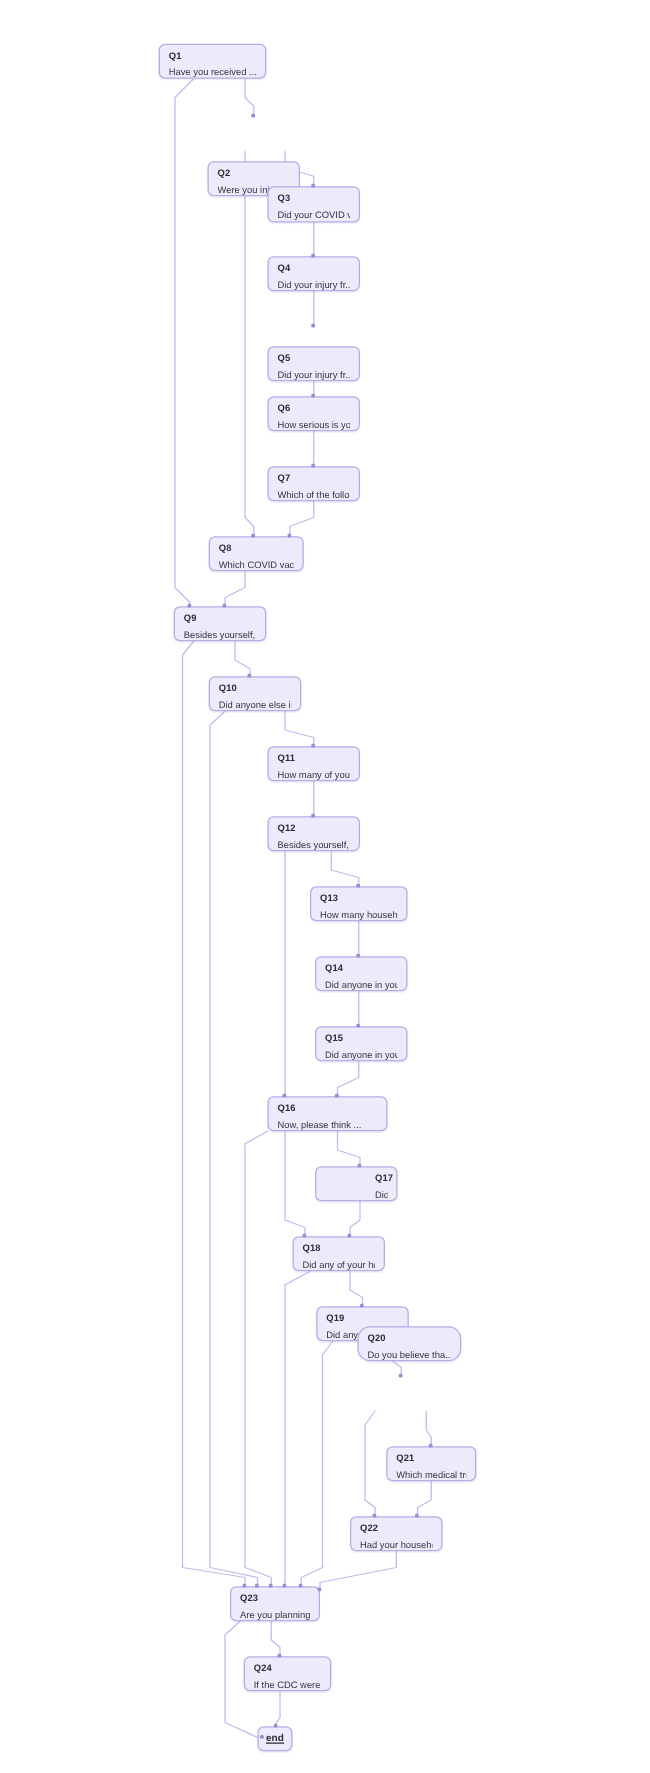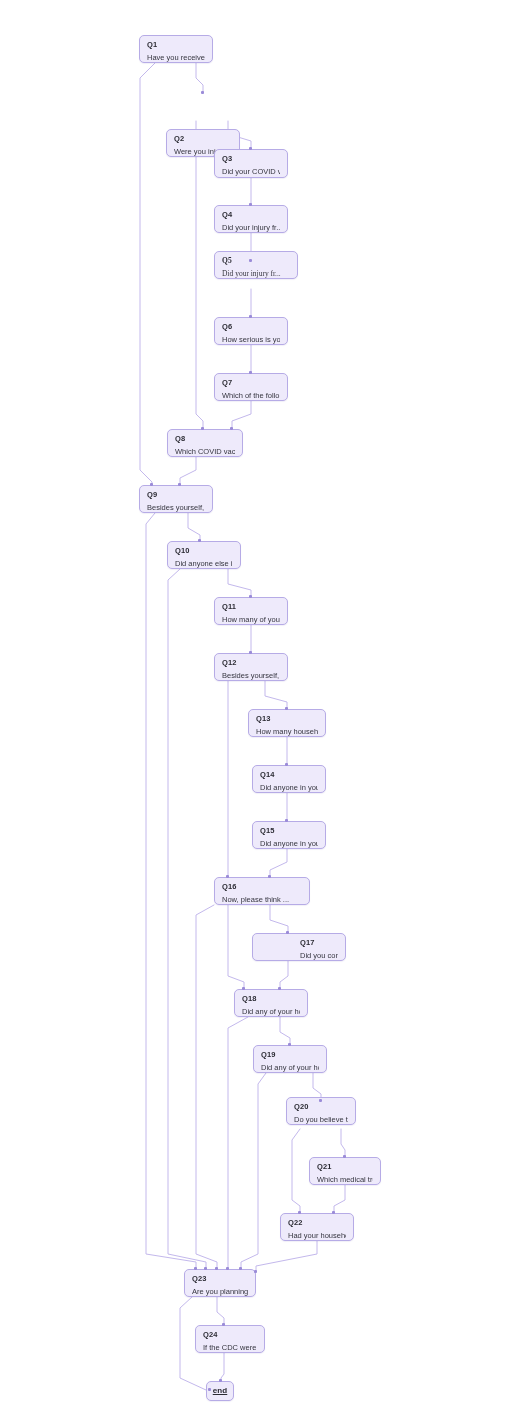--- a/index.html
+++ b/index.html
@@ -111,37 +111,37 @@
         <path d="M 341 1129 L 341 1144 L 345 1150 L 345 1157" fill="none" stroke="#c3b8ec" stroke-width="1" stroke-linejoin="round" stroke-linecap="round"></path>
         <path d="M 300 1129 L 292 1140 L 292 1200 L 300 1206 L 300 1213" fill="none" stroke="#c3b8ec" stroke-width="1" stroke-linejoin="round" stroke-linecap="round"></path>
         <path d="M 345 1185 L 345 1200 L 334 1206 L 334 1213" fill="none" stroke="#c3b8ec" stroke-width="1" stroke-linejoin="round" stroke-linecap="round"></path>
         <path d="M 317 1241 L 317 1254 L 256 1266 L 256 1272" fill="none" stroke="#c3b8ec" stroke-width="1" stroke-linejoin="round" stroke-linecap="round"></path>
         <path d="M 217 1297 L 217 1312 L 224 1318 L 224 1325" fill="none" stroke="#c3b8ec" stroke-width="1" stroke-linejoin="round" stroke-linecap="round"></path>
         <path d="M 192 1297 L 180 1308 L 180 1378 L 206 1390 L 210 1390" fill="none" stroke="#c3b8ec" stroke-width="1" stroke-linejoin="round" stroke-linecap="round"></path>
         <path d="M 224 1353 L 224 1374 L 221 1378 L 221 1381" fill="none" stroke="#c3b8ec" stroke-width="1" stroke-linejoin="round" stroke-linecap="round"></path>
       </g>
   </svg>
   <div id="nodes-layer">
-      <div class="node" style="left: 139px; top: 35px; width: 74px; height: 28px;">
+      <div class="node" style="left: 127px; top: 35px; width: 86px; height: 28px;">
         <div class="qid">Q1</div>
         <div class="qtext">Have you received ...</div>
       </div>
       <div class="node" style="left: 166px; top: 93px; width: 74px; height: 28px; margin-top: 36px;">
         <div class="qid">Q2</div>
         <div class="qtext">Were you injured f...</div>
       </div>
       <div class="node" style="left: 214px; top: 149px; width: 74px; height: 29px;">
         <div class="qid">Q3</div>
         <div class="qtext">Did your COVID vac...</div>
       </div>
       <div class="node" style="left: 214px; top: 205px; width: 74px; height: 28px;">
         <div class="qid">Q4</div>
         <div class="qtext">Did your injury fr...</div>
       </div>
-      <div class="node" style="left: 214px; top: 251px; width: 84px; height: 28px; font-family: Liberation Serif, serif;">
+      <div class="node" style="left: 214px; top: 277px; width: 74px; height: 28px;">
         <div class="qid">Q5</div>
         <div class="qtext">Did your injury fr...</div>
       </div>
       <div class="node" style="left: 214px; top: 317px; width: 74px; height: 28px;">
         <div class="qid">Q6</div>
         <div class="qtext">How serious is you...</div>
       </div>
       <div class="node" style="left: 214px; top: 373px; width: 74px; height: 28px;">
         <div class="qid">Q7</div>
         <div class="qtext">Which of the follo...</div>
@@ -175,33 +175,33 @@
         <div class="qtext">Did anyone in your...</div>
       </div>
       <div class="node" style="left: 252px; top: 821px; width: 74px; height: 28px;">
         <div class="qid">Q15</div>
         <div class="qtext">Did anyone in your...</div>
       </div>
       <div class="node" style="left: 214px; top: 877px; width: 96px; height: 28px;">
         <div class="qid">Q16</div>
         <div class="qtext">Now, please think ...</div>
       </div>
-      <div class="node" style="left: 252px; top: 933px; width: 94px; height: 28px; padding-left: 47px;">
+      <div class="node" style="left: 252px; top: 933px; width: 66px; height: 28px; padding-left: 47px;">
         <div class="qid">Q17</div>
         <div class="qtext">Did you contract a...</div>
       </div>
       <div class="node" style="left: 234px; top: 989px; width: 74px; height: 28px;">
         <div class="qid">Q18</div>
         <div class="qtext">Did any of your ho...</div>
       </div>
       <div class="node" style="left: 253px; top: 1045px; width: 74px; height: 28px;">
         <div class="qid">Q19</div>
         <div class="qtext">Did any of your ho...</div>
       </div>
-      <div class="node" style="left: 286px; top: 1097px; width: 70px; height: 28px;">
+      <div class="node" style="left: 286px; top: 1061px; width: 83px; height: 28px; border-radius: 10px;">
         <div class="qid">Q20</div>
         <div class="qtext">Do you believe tha...</div>
       </div>
       <div class="node" style="left: 309px; top: 1157px; width: 72px; height: 28px;">
         <div class="qid">Q21</div>
         <div class="qtext">Which medical trea...</div>
       </div>
       <div class="node" style="left: 280px; top: 1213px; width: 74px; height: 28px;">
         <div class="qid">Q22</div>
         <div class="qtext">Had your household...</div>

